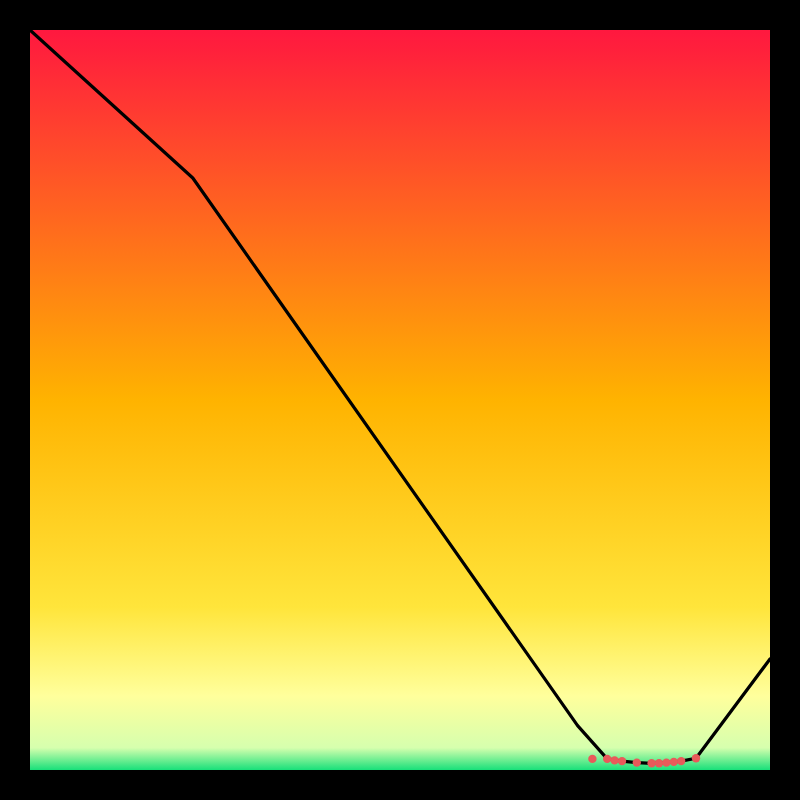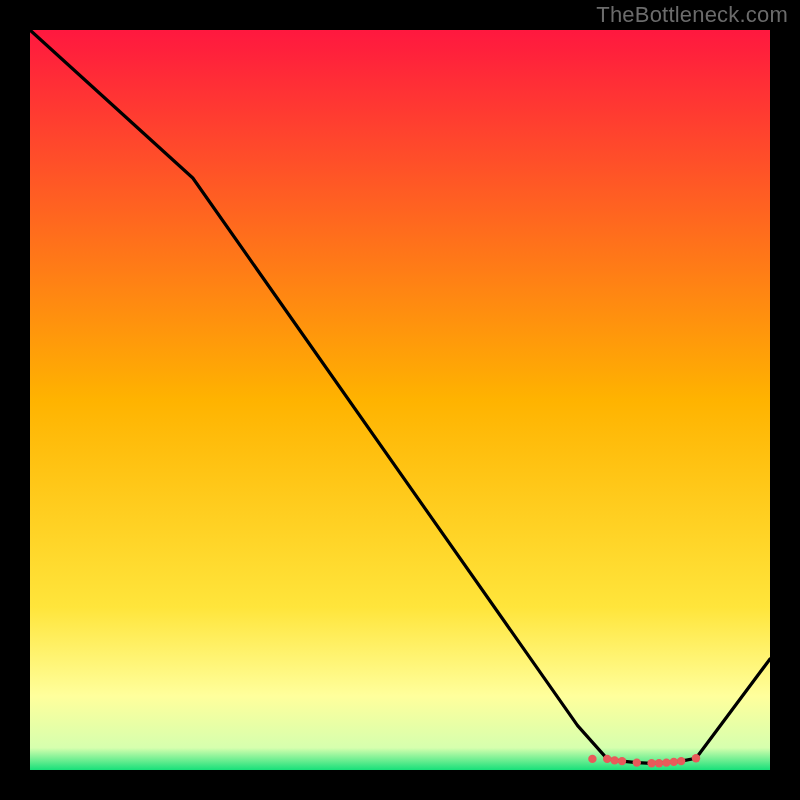--- a/index.html
+++ b/index.html
@@ -40,21 +40,20 @@
   }
   svg {
     display: block;
   }
 </style>
 </head>
 <body>
 
 <div class="stage">
 
-  <div class="watermark">TheBottleneck.com</div>
 
   <div class="plot-frame">
     <svg class="plot-area" width="740" height="740" viewBox="0 0 740 740" preserveAspectRatio="none">
       <defs>
         <linearGradient id="bgGrad" x1="0" y1="0" x2="0" y2="1">
           <stop id="g0" offset="0%" stop-color="#ff183f"></stop>
           <stop id="g1" offset="50%" stop-color="#ffb300"></stop>
           <stop id="g2" offset="78%" stop-color="#ffe53b"></stop>
           <stop id="g3" offset="90%" stop-color="#ffff9c"></stop>
           <stop id="g4" offset="97%" stop-color="#d6ffae"></stop>

